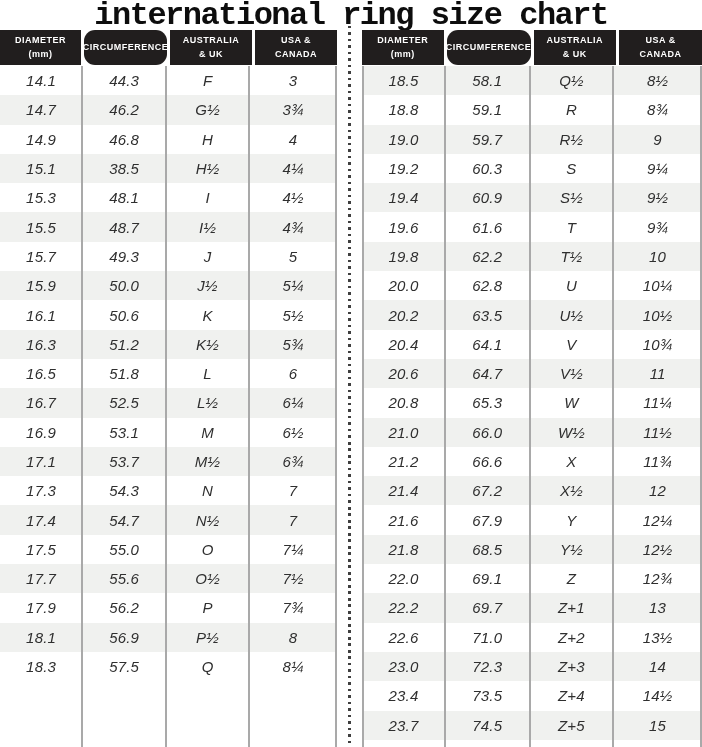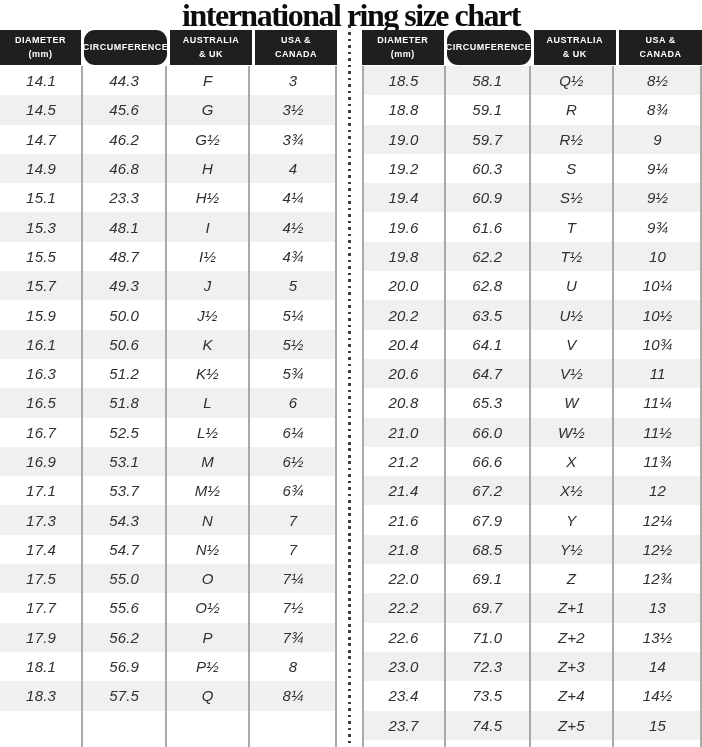--- a/index.html
+++ b/index.html
@@ -6,21 +6,21 @@
   html, body { background: #ffffff; }
   body {
     width: 702px; height: 747px;
     position: relative;
     font-family: "Liberation Sans", sans-serif;
     overflow: hidden;
   }
   .title {
     height: 30px;
     text-align: center;
-    font-family: Liberation Serif, serif;
+    font-family: Liberation Mono, monospace;
     font-weight: bold;
     font-size: 32px;
     line-height: 31px;
     letter-spacing: -1.5px;
     color: #0d0d0d;
     white-space: nowrap;
   }
   .tables-area {
     position: absolute;
     top: 30px; left: 0; right: 0; bottom: 0;
@@ -127,40 +127,34 @@
       <div class="vline vl-2"></div>
       <div class="vline vl-3"></div>
       <div class="vline vl-4"></div>
     <div class="trow">
           <div class="tcell c0">14.1</div>
           <div class="tcell c1">44.3</div>
           <div class="tcell c2">F</div>
           <div class="tcell c3">3</div>
         </div>
         <div class="trow">
-          <div class="tcell c0">14.5</div>
-          <div class="tcell c1">45.6</div>
-          <div class="tcell c2">G</div>
-          <div class="tcell c3">3½</div>
-        </div>
-        <div class="trow">
           <div class="tcell c0">14.7</div>
           <div class="tcell c1">46.2</div>
           <div class="tcell c2">G½</div>
           <div class="tcell c3">3¾</div>
         </div>
         <div class="trow">
           <div class="tcell c0">14.9</div>
           <div class="tcell c1">46.8</div>
           <div class="tcell c2">H</div>
           <div class="tcell c3">4</div>
         </div>
         <div class="trow">
           <div class="tcell c0">15.1</div>
-          <div class="tcell c1">23.3</div>
+          <div class="tcell c1">38.5</div>
           <div class="tcell c2">H½</div>
           <div class="tcell c3">4¼</div>
         </div>
         <div class="trow">
           <div class="tcell c0">15.3</div>
           <div class="tcell c1">48.1</div>
           <div class="tcell c2">I</div>
           <div class="tcell c3">4½</div>
         </div>
         <div class="trow">

